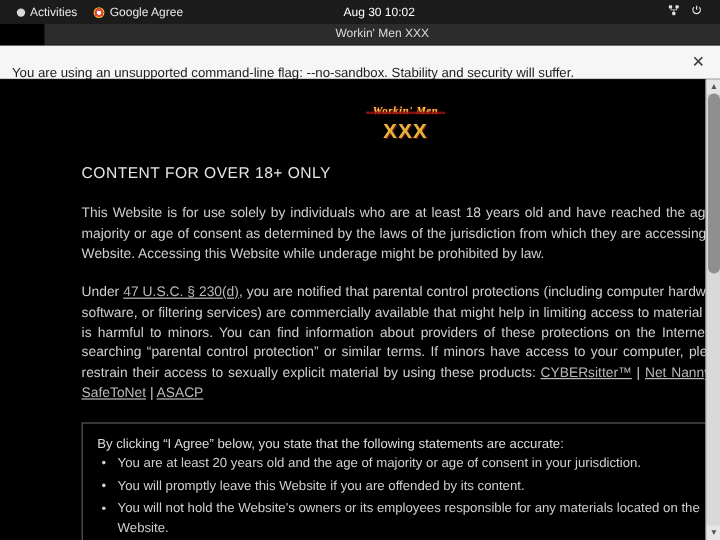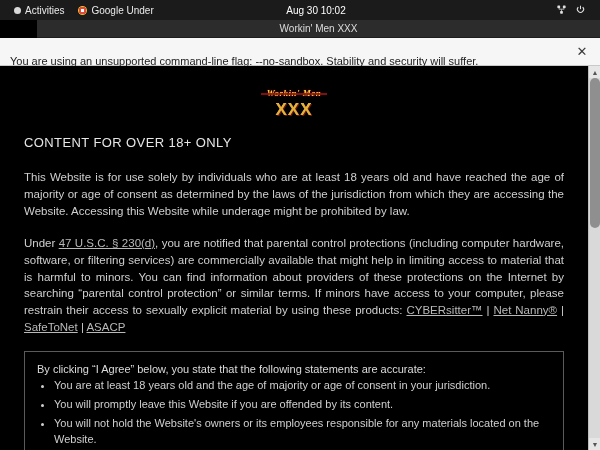--- a/index.html
+++ b/index.html
@@ -72,20 +72,21 @@
     color: #3a3a3a; font-size: 13px; cursor: pointer;
   }
 
   
   .page {
     position: relative;
     width: 600px;
     height: 384px;
     background: #000;
     overflow: hidden;
+    padding-left: 44px;
   }
   .content {
     width: 588px;
     height: 384px;
     padding: 10px 24px 0 24px;
     color: #d7d7d7;
     font-size: 11.5px;
     line-height: 1.45;
   }
 
@@ -165,21 +166,21 @@
 <body>
 
 <div class="topbar">
   <div class="topbar-left">
     <div class="tb-item">
       <span class="dot-activities"></span>
       <span>Activities</span>
     </div>
     <div class="tb-item">
       <span class="chrome-dot"></span>
-      <span>Google Under</span>
+      <span>Google Agree</span>
     </div>
   </div>
   <div class="topbar-center">Aug 30  10:02</div>
   <div class="topbar-right">
     <span class="ic">
       <svg width="11" height="11" viewBox="0 0 16 16">
           <g fill="#e0e0e0">
             <rect x="2" y="2" width="4" height="4" rx="1"></rect>
             <rect x="10" y="2" width="4" height="4" rx="1"></rect>
             <rect x="6" y="10" width="4" height="4" rx="1"></rect>
@@ -223,21 +224,21 @@
 
     <p class="body">This Website is for use solely by individuals who are at least 18 years old and have reached the age of majority or age of consent as determined by the laws of the jurisdiction from which they are accessing the Website. Accessing this Website while underage might be prohibited by law.</p>
 
     <p class="body">
       <span>Under </span><a href="#">47 U.S.C. § 230(d)</a><span>, you are notified that parental control protections (including computer hardware, software, or filtering services) are commercially available that might help in limiting access to material that is harmful to minors. You can find information about providers of these protections on the Internet by searching “parental control protection” or similar terms. If minors have access to your computer, please restrain their access to sexually explicit material by using these products: </span><a href="#">CYBERsitter™</a><span> | </span><a href="#">Net Nanny®</a><span> | </span><a href="#">SafeToNet</a><span> | </span><a href="#">ASACP</a>
     </p>
 
     <div class="agreebox">
       <p class="lead">By clicking “I Agree” below, you state that the following statements are accurate:</p>
       <ul>
-        <li>You are at least 18 years old and the age of majority or age of consent in your jurisdiction.</li>
+        <li>You are at least 20 years old and the age of majority or age of consent in your jurisdiction.</li>
         <li>You will promptly leave this Website if you are offended by its content.</li>
         <li>You will not hold the Website's owners or its employees responsible for any materials located on the Website.</li>
 
       </ul>
 
     </div>
 
   </div>
 
   <div class="scrollbar">

